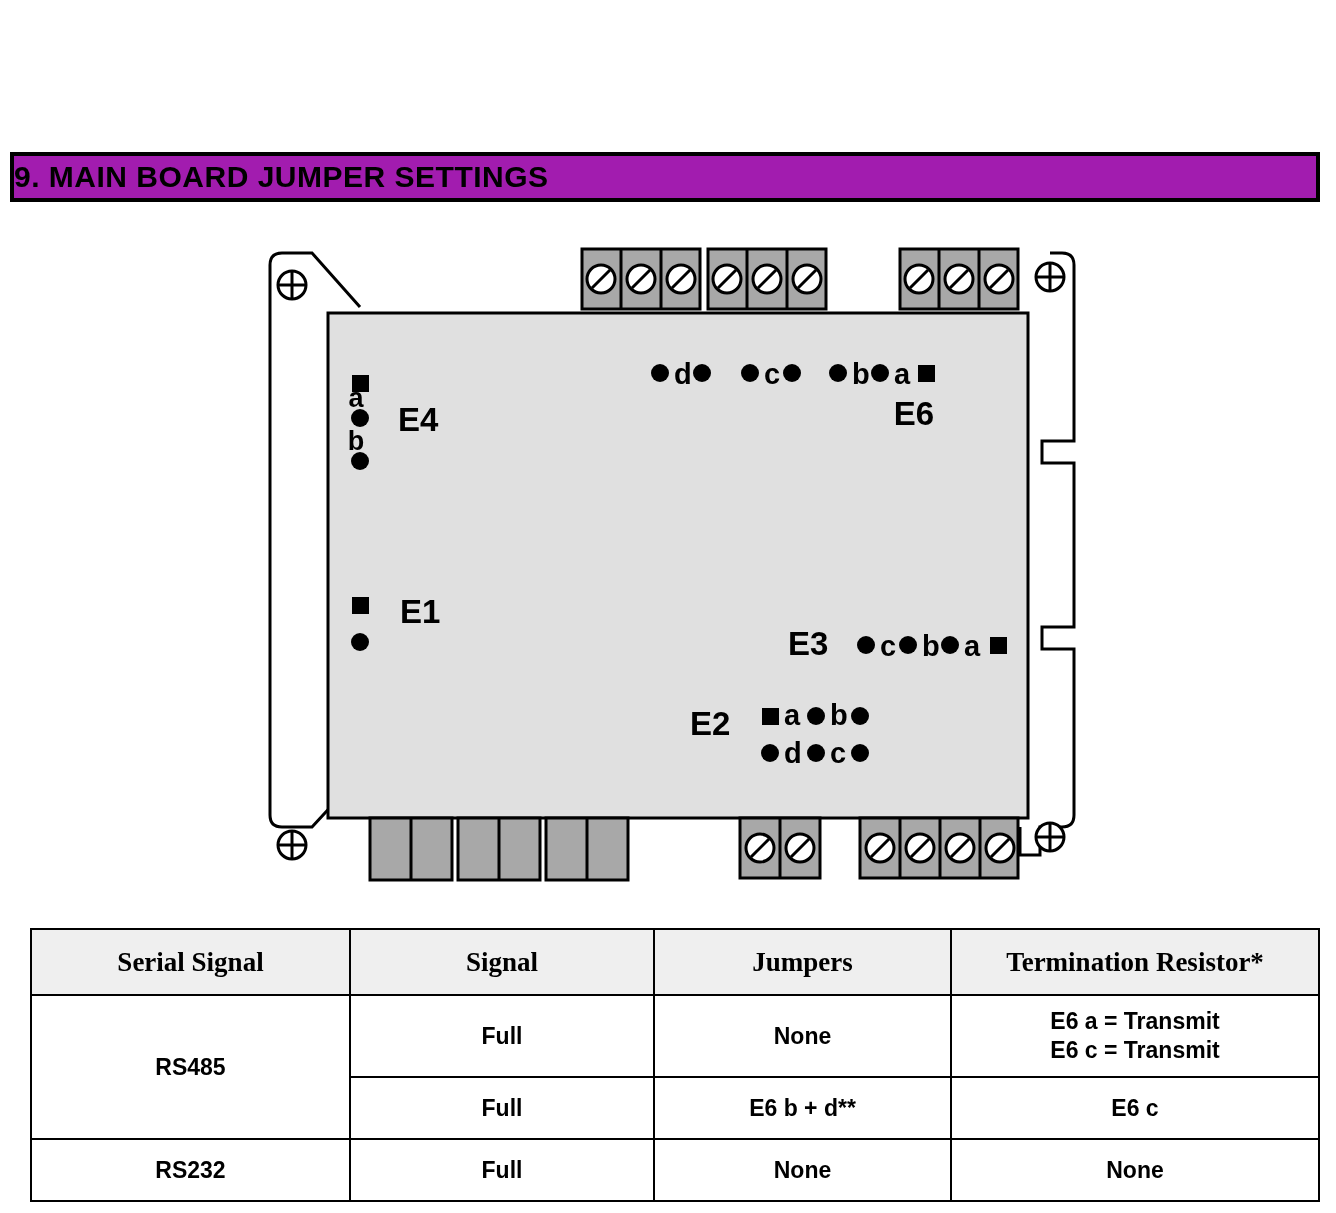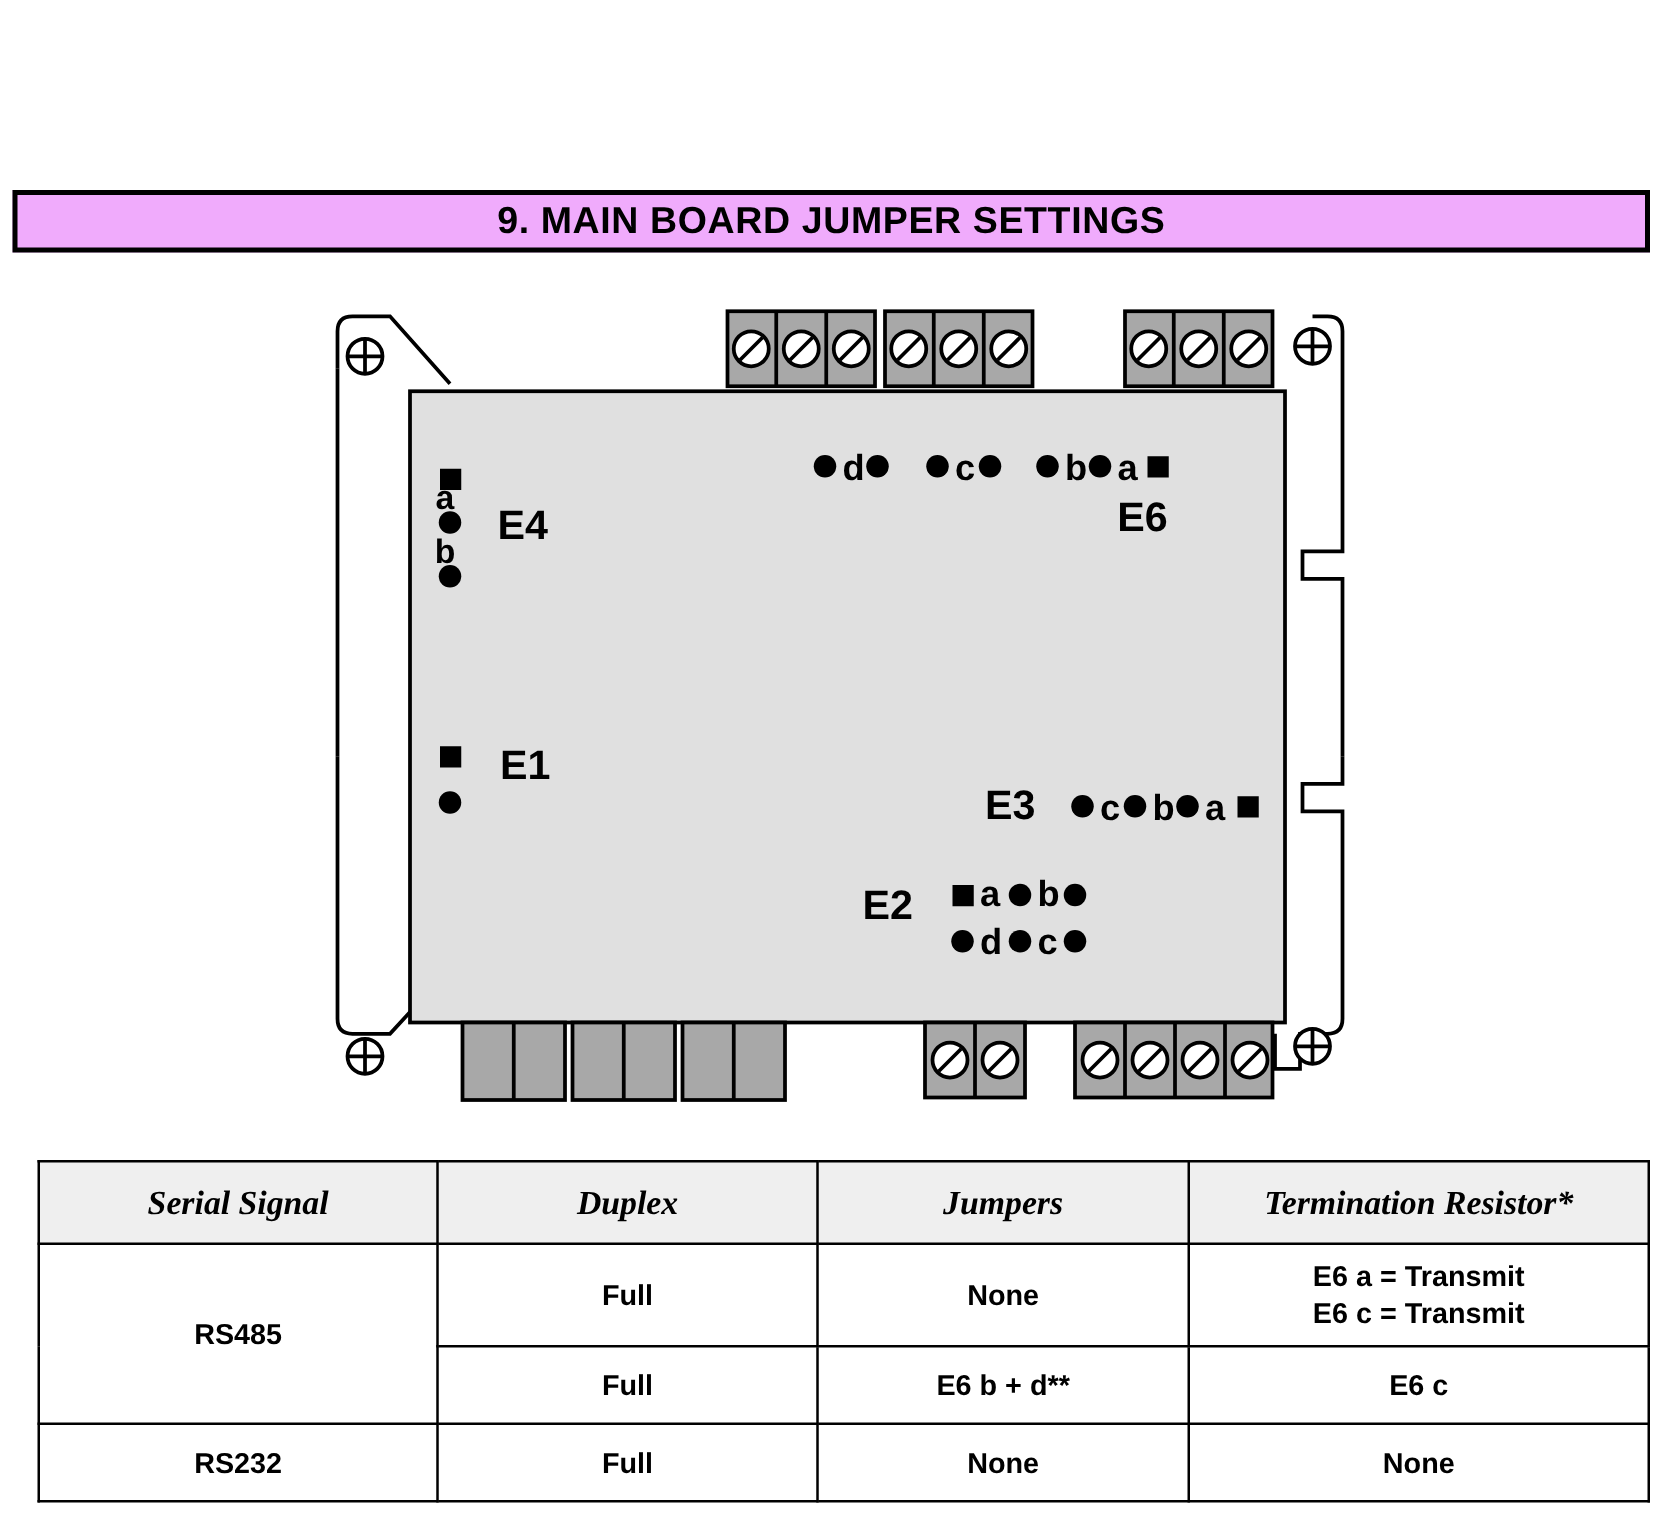--- a/index.html
+++ b/index.html
@@ -18,24 +18,23 @@
 
   
   .title-bar {
     position: absolute;
     left: 10px;
     top: 152px;
     width: 1310px;
     height: 50px;
     border: 4px solid #000;
     box-sizing: border-box;
-    background: #f0abfc;
+    background: #a21caf;
     display: flex;
     align-items: center;
-    justify-content: center;
   }
   .title-bar .title-text {
     font-size: 30px;
     font-weight: bold;
     letter-spacing: 0.5px;
   }
 
   
   .board-wrap {
     position: absolute;
@@ -66,21 +65,20 @@
     text-align: center;
     vertical-align: middle;
     font-family: "Liberation Sans", sans-serif;
   }
   .jumper-table thead th {
     background: #efefef;
     font-family: "Liberation Serif", serif;
     font-weight: bold;
     font-size: 27px;
     height: 62px;
-    font-style: italic;
   }
   .jumper-table tbody td {
     font-size: 23px;
     font-weight: bold;
     height: 58px;
     background: #fff;
   }
   .jumper-table tbody td.tall {
     height: 78px;
   }
@@ -274,21 +272,21 @@
       <circle cx="610" cy="518" r="9" fill="#000"></circle>
     </g>
 
   </svg>
 </div>
 
 <table class="jumper-table">
   <thead>
     <tr>
       <th class="col1">Serial Signal</th>
-      <th class="col2">Duplex</th>
+      <th class="col2">Signal</th>
       <th class="col3">Jumpers</th>
       <th class="col4">Termination Resistor*</th>
     </tr>
   </thead>
   <tbody>
     <tr>
       <td class="tall" rowspan="2">RS485</td>
       <td class="tall">Full</td>
       <td class="tall">None</td>
       <td class="tall cell-two-lines">

